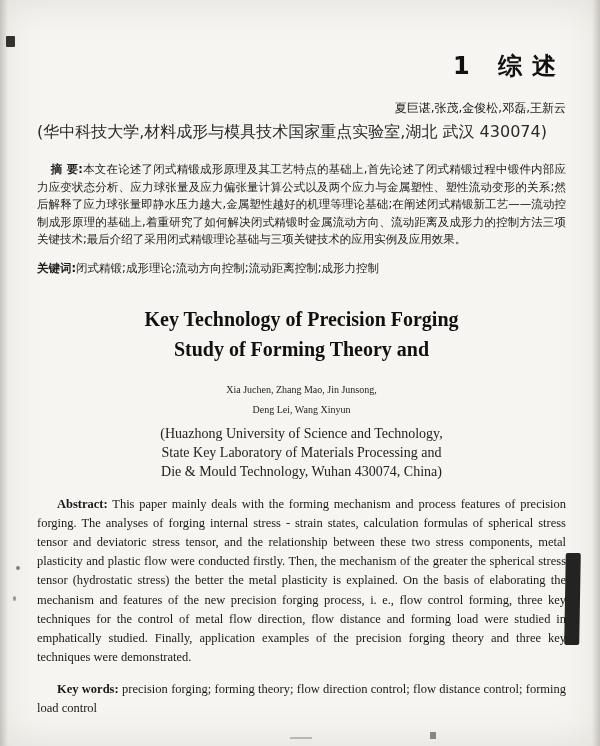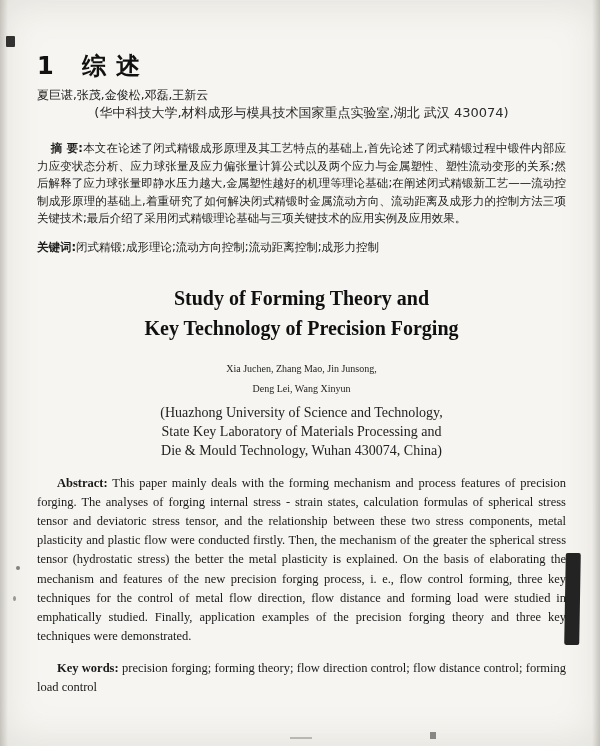--- a/index.html
+++ b/index.html
@@ -12,43 +12,43 @@
     overflow:hidden;
     color:#1c1c1c;
     font-family:"DejaVu Sans", sans-serif;
   }
   .content{
     position:absolute;
     left:37px; right:34px; top:0;
   }
   .chapter-heading{
     margin-top:50px;
-    text-align:left;
+    text-align:right;
     font-size:24px;
     font-weight:bold;
     letter-spacing:10px;
     color:#111;
   }
   .cn-title{
     margin-top:34px;
     text-align:center;
     font-size:17.5px;
     font-weight:bold;
     color:#151515;
     letter-spacing:0.5px;
   }
   .cn-authors{
-    margin-top:5px;
-    text-align:left;
+    margin-top:18px;
+    text-align:right;
     font-size:12px;
     color:#222;
   }
   .cn-affiliation{
-    text-align:center;
-    font-size:13px;
+    margin-top:5px;
+    font-size:16px;
     color:#2a2a2a;
   }
   .cn-abstract{
     margin-top:18px;
     font-size:11.5px;
     line-height:17.5px;
     text-align:justify;
     text-indent:1.2em;
     color:#1d1d1d;
   }
@@ -126,22 +126,22 @@
 
     <p class="cn-abstract">
       <span class="b">摘  要:</span><span>本文在论述了闭式精锻成形原理及其工艺特点的基础上,首先论述了闭式精锻过程中锻件内部应力应变状态分析、应力球张量及应力偏张量计算公式以及两个应力与金属塑性、塑性流动变形的关系;然后解释了应力球张量即静水压力越大,金属塑性越好的机理等理论基础;在阐述闭式精锻新工艺——流动控制成形原理的基础上,着重研究了如何解决闭式精锻时金属流动方向、流动距离及成形力的控制方法三项关键技术;最后介绍了采用闭式精锻理论基础与三项关键技术的应用实例及应用效果。</span>
     </p>
 
     <p class="cn-keywords">
       <span class="b">关键词:</span><span>闭式精锻;成形理论;流动方向控制;流动距离控制;成形力控制</span>
     </p>
 
     <div class="en-title serif">
+      <div>Key Technology of Precision Forging</div>
       <div>Study of Forming Theory and</div>
-      <div>Key Technology of Precision Forging</div>
     </div>
 
     <div class="en-authors serif">
       <div>Xia Juchen, Zhang Mao, Jin Junsong,</div>
       <div>Deng Lei, Wang Xinyun</div>
     </div>
 
     <div class="en-affiliation serif">
       <div>(Huazhong University of Science and Technology,</div>
       <div>State Key Laboratory of Materials Processing and</div>

